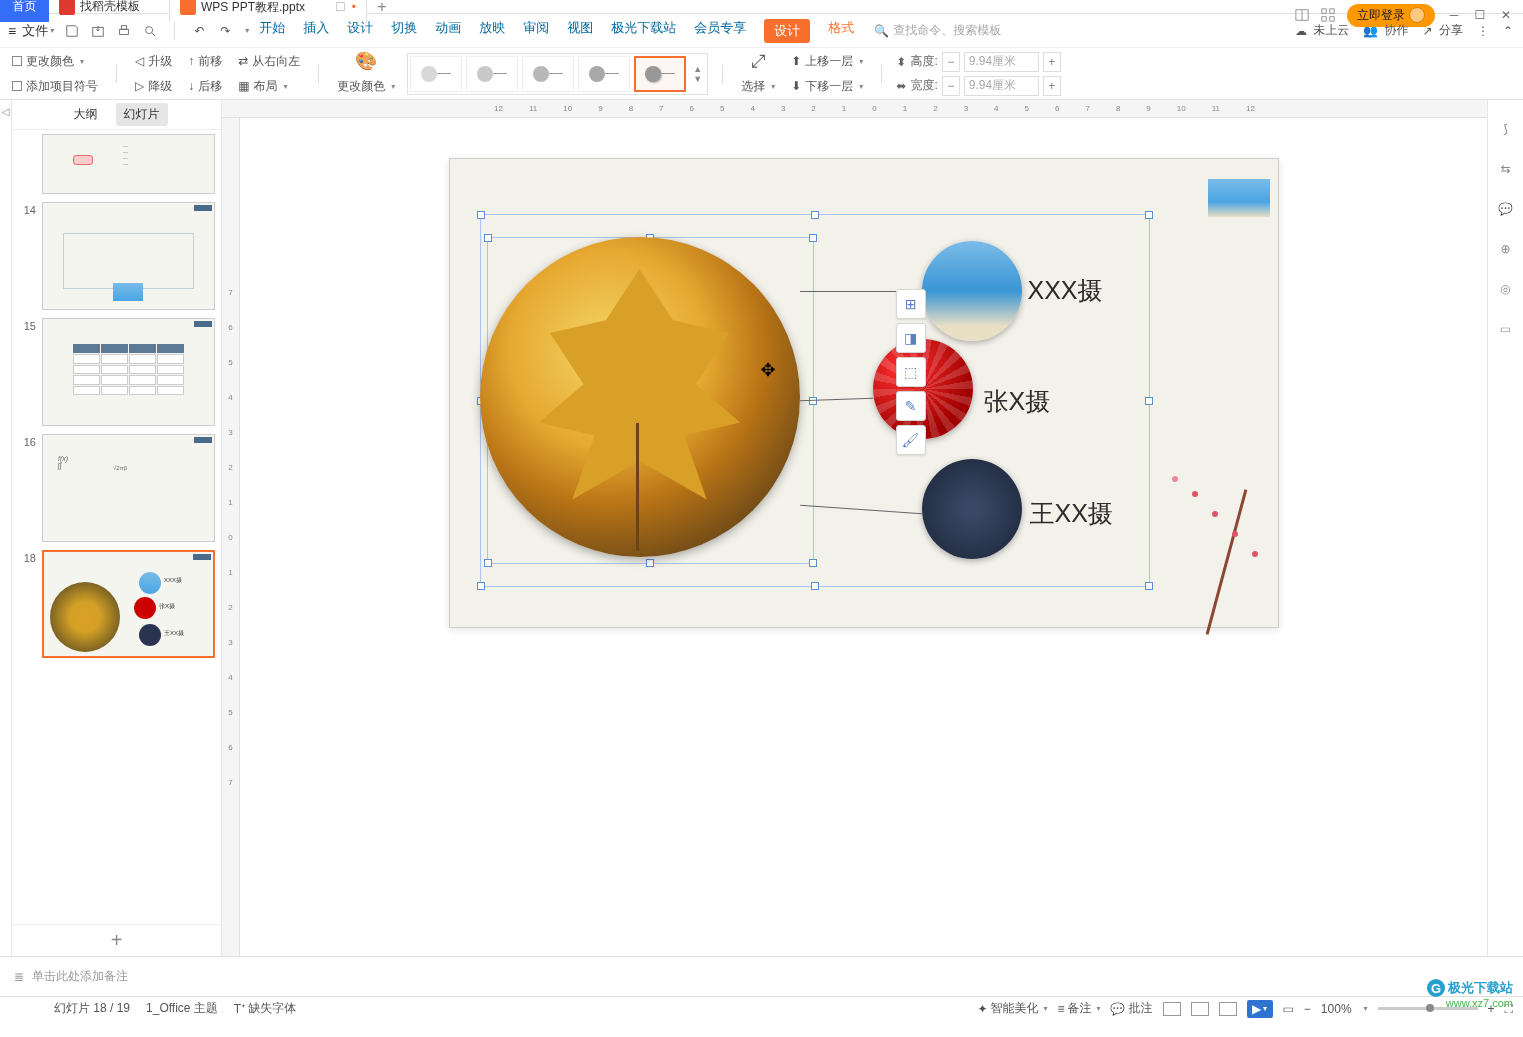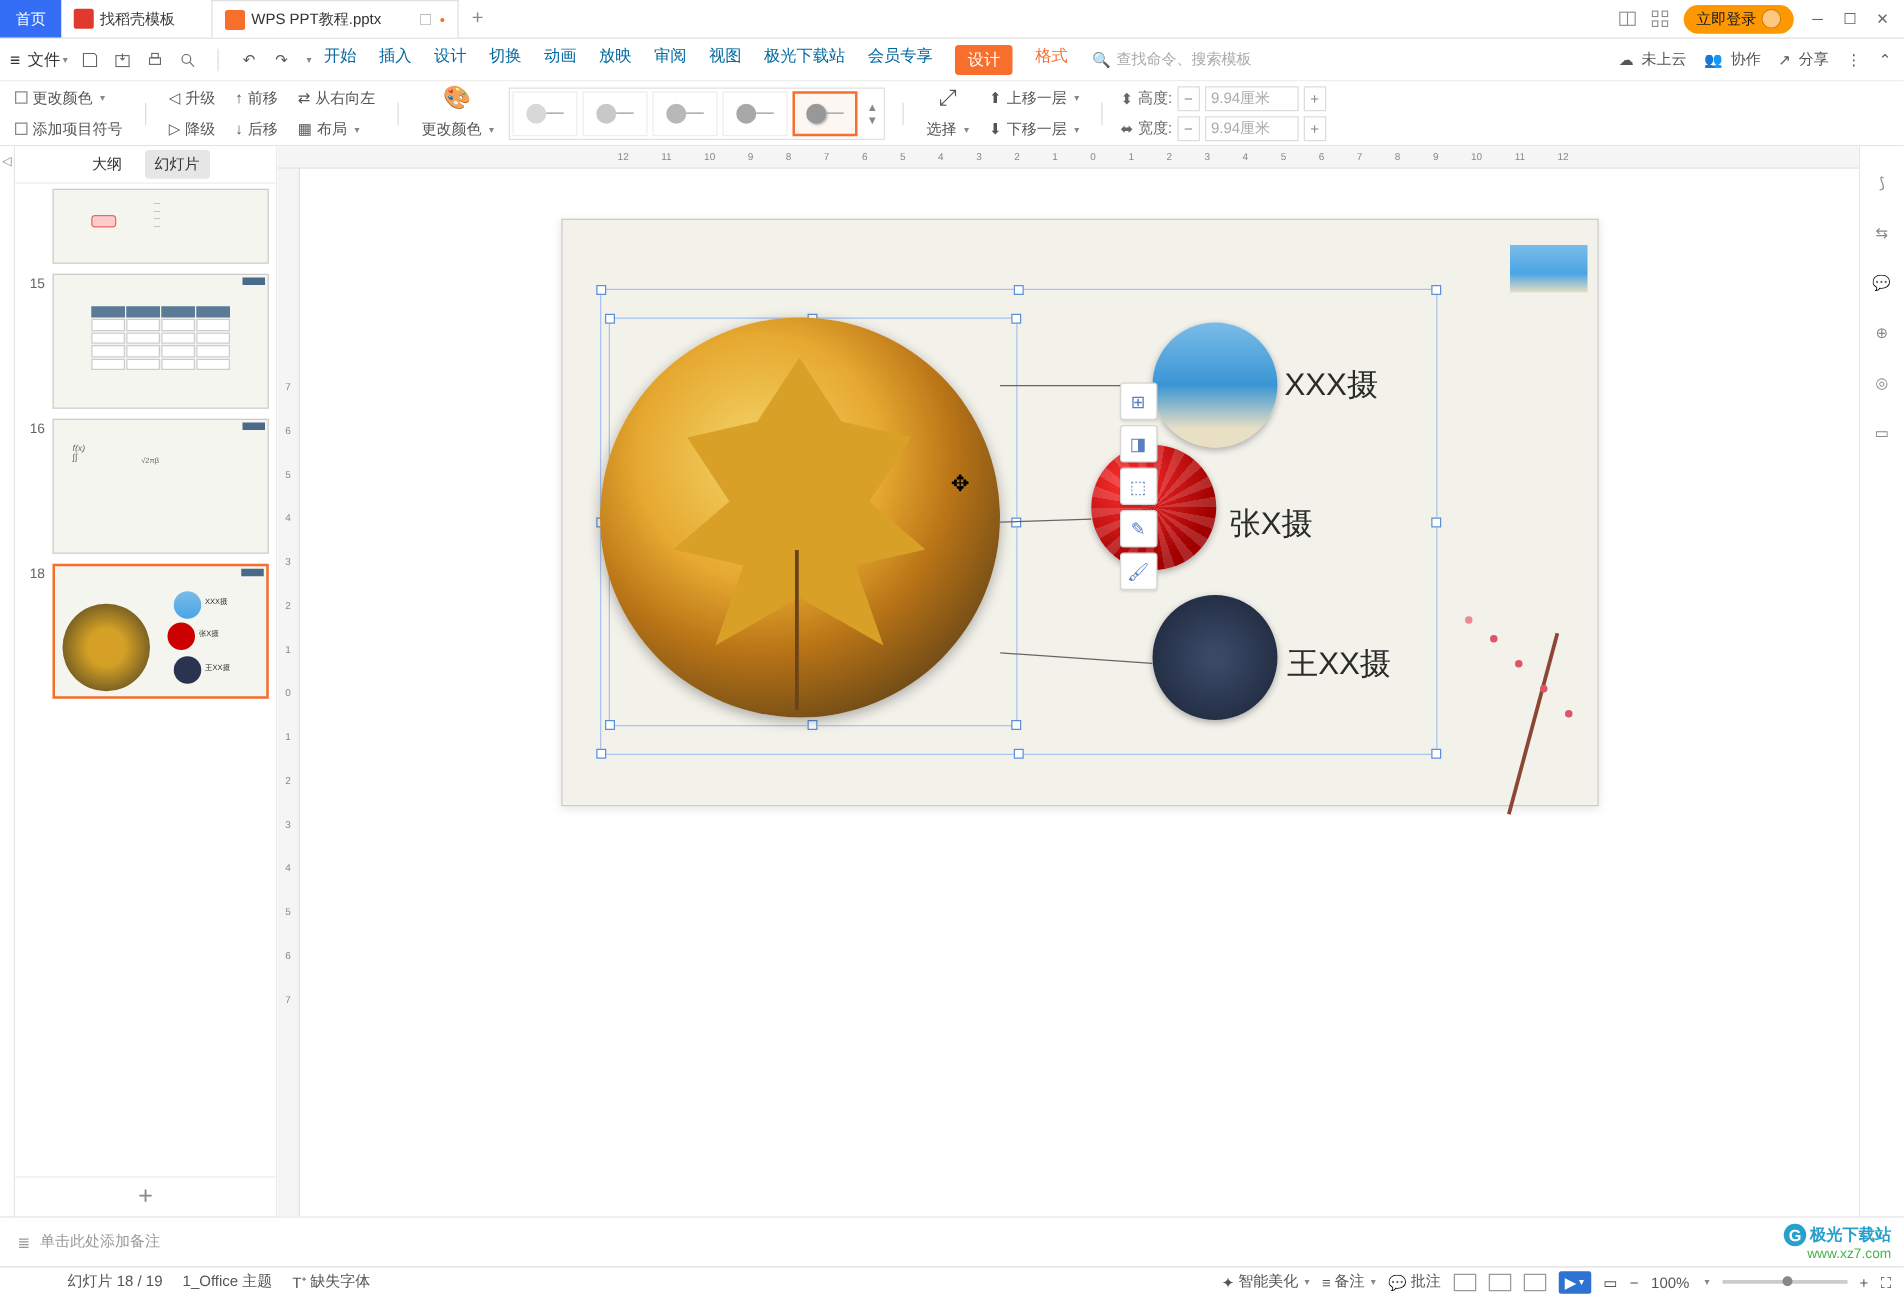--- a/index.html
+++ b/index.html
@@ -1,18 +1,18 @@
 <!DOCTYPE html>
 <html><head>
 <meta charset="utf-8">
 <style>
 *{margin:0;padding:0;box-sizing:border-box;font-family:"Microsoft YaHei",sans-serif;}
 body{background:#fff;width:1523px;height:1037px;overflow:hidden;position:relative;font-size:12px;color:#333;}
 
-.titlebar{height:31px;background:#fff;display:flex;align-items:center;border-bottom:1px solid #e0e0e0;position:relative;}
+.titlebar{height:14px;background:#fff;display:flex;align-items:center;border-bottom:1px solid #e0e0e0;position:relative;}
 .tab{display:flex;align-items:center;height:30px;padding:0 10px;font-size:12px;cursor:pointer;position:relative;}
 .tab-home{background:#356ef6;color:#fff;width:49px;justify-content:center;}
 .tab-doc{min-width:120px;}
 .tab-doc.active{background:#fff;border-top:1px solid #e0e0e0;border-left:1px solid #e0e0e0;border-right:1px solid #e0e0e0;}
 .tab-icon{width:16px;height:16px;margin-right:5px;border-radius:2px;}
 .icon-red{background:#e0392d;}
 .icon-orange{background:#f86e2d;}
 .tab-close{margin-left:8px;color:#999;}
 .newtab{width:30px;height:30px;display:flex;align-items:center;justify-content:center;color:#888;font-size:16px;cursor:pointer;}
 .win-controls{position:absolute;right:0;top:0;display:flex;align-items:center;height:30px;gap:12px;padding-right:10px;}
@@ -325,20 +325,30 @@
     <div class="sp-tabs">
       <span class="sp-tab">大纲</span>
       <span class="sp-tab active">幻灯片</span>
     </div>
     <div class="thumbs">
       <div class="thumb-wrap">
           <div class="tn-num"></div>
         <div class="thumb thumb13" style="height:60px;">
           <div style="position:absolute;left:30px;top:20px;width:20px;height:10px;background:#fcc;border:1px solid #e66;border-radius:3px;"></div>
           <div style="position:absolute;left:80px;top:8px;font-size:5px;color:#888;">—<br>—<br>—<br>—</div>
+        </div>
+      </div>
+      <div class="thumb-wrap">
+          <div class="tn-num">14</div>
+        <div class="thumb">
+          <div class="bar"></div>
+          <div style="position:absolute;left:20px;top:30px;right:20px;bottom:20px;">
+            <div style="width:100%;height:100%;border:1px solid #9ab;opacity:0.5;"></div>
+          </div>
+          <div style="position:absolute;left:70px;bottom:8px;width:30px;height:18px;background:linear-gradient(#7abce8,#4aa5e4);"></div>
         </div>
       </div>
       <div class="thumb-wrap">
           <div class="tn-num">15</div>
         <div class="thumb">
           <div class="bar"></div>
           <div style="position:absolute;left:30px;top:25px;right:30px;bottom:30px;display:grid;grid-template-columns:repeat(4,1fr);grid-template-rows:repeat(5,1fr);gap:1px;">
             <div style="background:#5b7a95;"></div>
               <div style="background:#5b7a95;"></div>
               <div style="background:#5b7a95;"></div>

